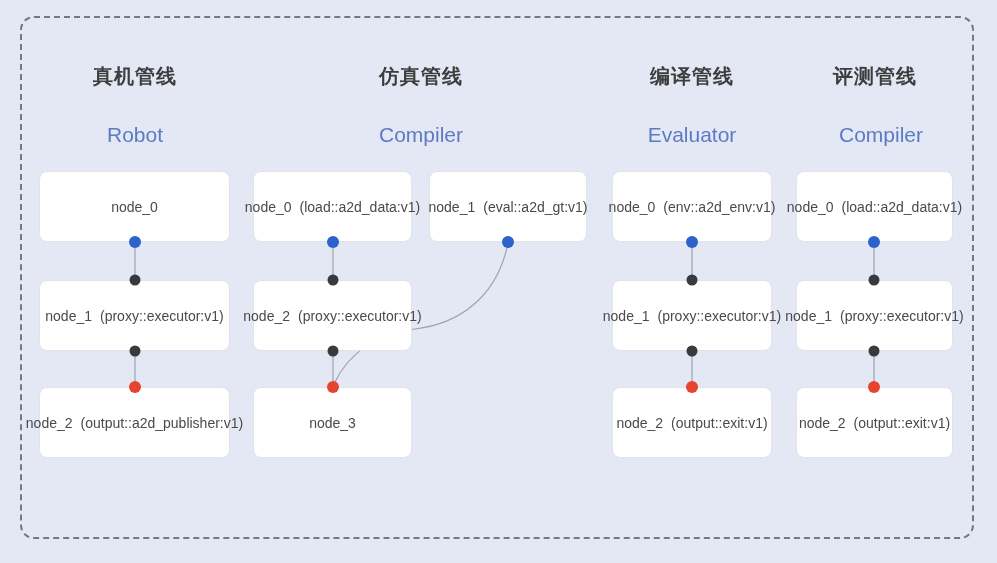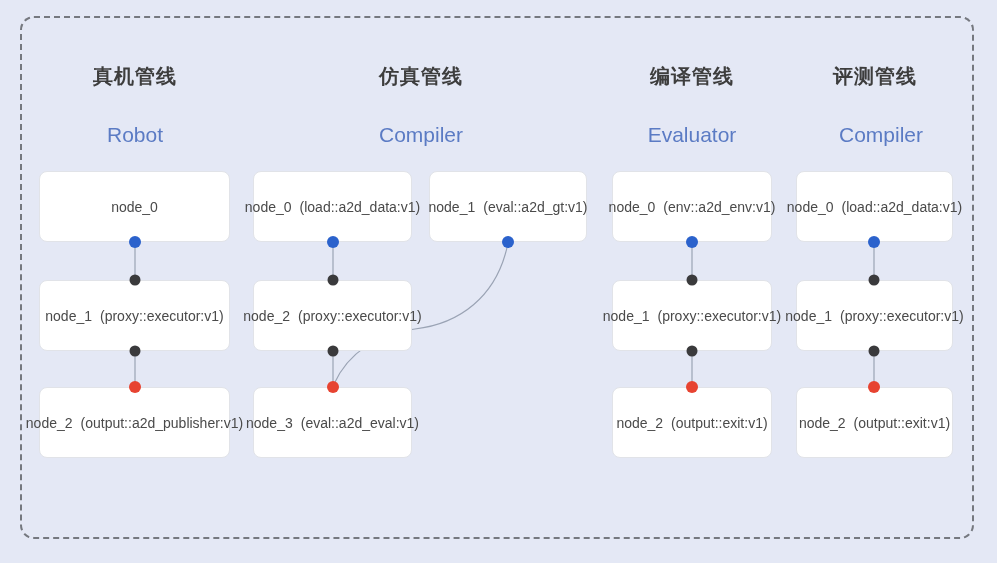--- a/index.html
+++ b/index.html
@@ -96,21 +96,20 @@
   <div class="node" style="left:429px;top:171px;width:158px">
     <div class="nname">node_1</div>
     <div class="nimpl">(eval::a2d_gt:v1)</div>
   </div>
   <div class="node" style="left:253px;top:280px;width:159px">
     <div class="nname">node_2</div>
     <div class="nimpl">(proxy::executor:v1)</div>
   </div>
   <div class="node" style="left:253px;top:387px;width:159px">
     <div class="nname">node_3</div>
-    <div class="nimpl">(eval::a2d_eval:v1)</div>
   </div>
 
   <div class="node" style="left:612px;top:171px;width:160px">
     <div class="nname">node_0</div>
     <div class="nimpl">(env::a2d_env:v1)</div>
   </div>
   <div class="node" style="left:612px;top:280px;width:160px">
     <div class="nname">node_1</div>
     <div class="nimpl">(proxy::executor:v1)</div>
   </div>

